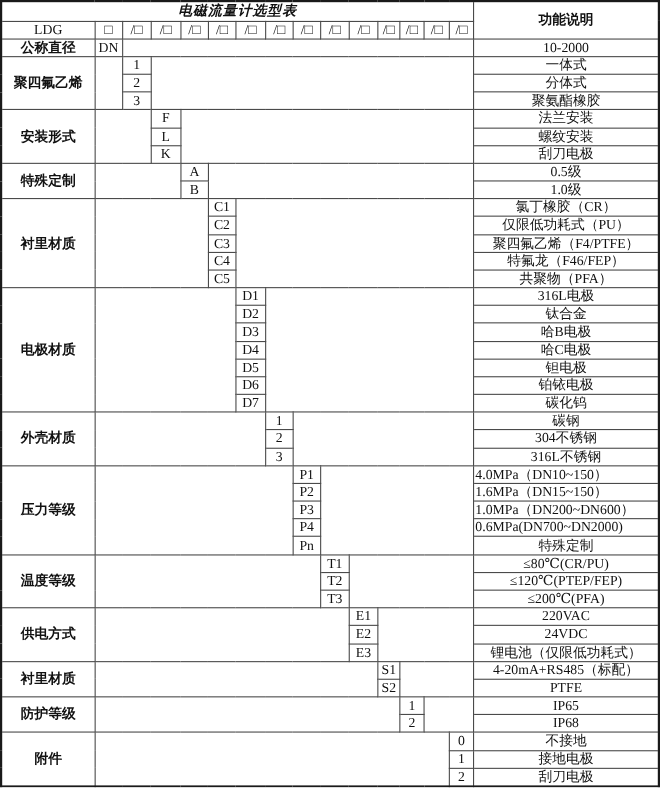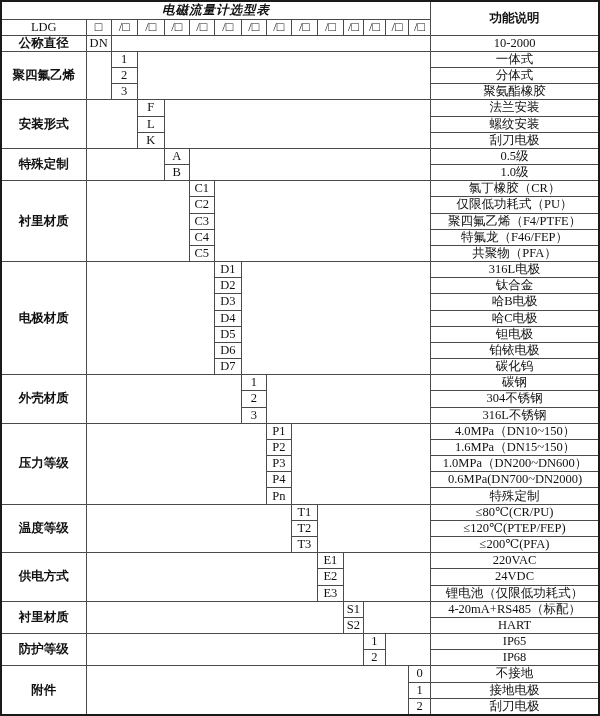--- a/index.html
+++ b/index.html
@@ -20,21 +20,21 @@
     font-size: 12.5px; line-height: 1.05; color: #111111;
   }
   tr.title-row { height: 18px; }
   td.title-cell { font-weight: bold; font-size: 13.5px; letter-spacing: 1px; font-style: italic; }
   td.func-header { font-weight: bold; font-size: 13.5px; }
   td.model-prefix { text-align: left; padding-left: 6px; font-size: 12.5px; }
   td.base-box, td.slot-box { font-size: 11px; }
   td.lbl { font-size: 13px; font-weight: bold; }
   td.code { font-size: 12px; }
   td.desc { font-size: 12.5px; }
-  td.desc.left { text-align: center; padding-left: 1px; }
+  td.desc.left { text-align: left; padding-left: 1px; }
   td.empty { background: #ffffff; }
 </style>
 </head>
 <body>
 
 <div class="page">
   <table class="sel">
     <colgroup>
       <col style="width:85px">
         <col style="width:25px">
@@ -246,21 +246,21 @@
         </tr>
         <tr>
           <td class="lbl" rowspan="2">衬里材质</td>
           <td class="empty" colspan="10" rowspan="2"></td>
           <td class="code">S1</td>
           <td class="empty" colspan="3" rowspan="2"></td>
           <td class="desc">4-20mA+RS485（标配）</td>
         </tr>
         <tr>
           <td class="code">S2</td>
-          <td class="desc">HART</td>
+          <td class="desc">PTFE</td>
         </tr>
         <tr>
           <td class="lbl" rowspan="2">防护等级</td>
           <td class="empty" colspan="11" rowspan="2"></td>
           <td class="code">1</td>
           <td class="empty" colspan="2" rowspan="2"></td>
           <td class="desc">IP65</td>
         </tr>
         <tr>
           <td class="code">2</td>

